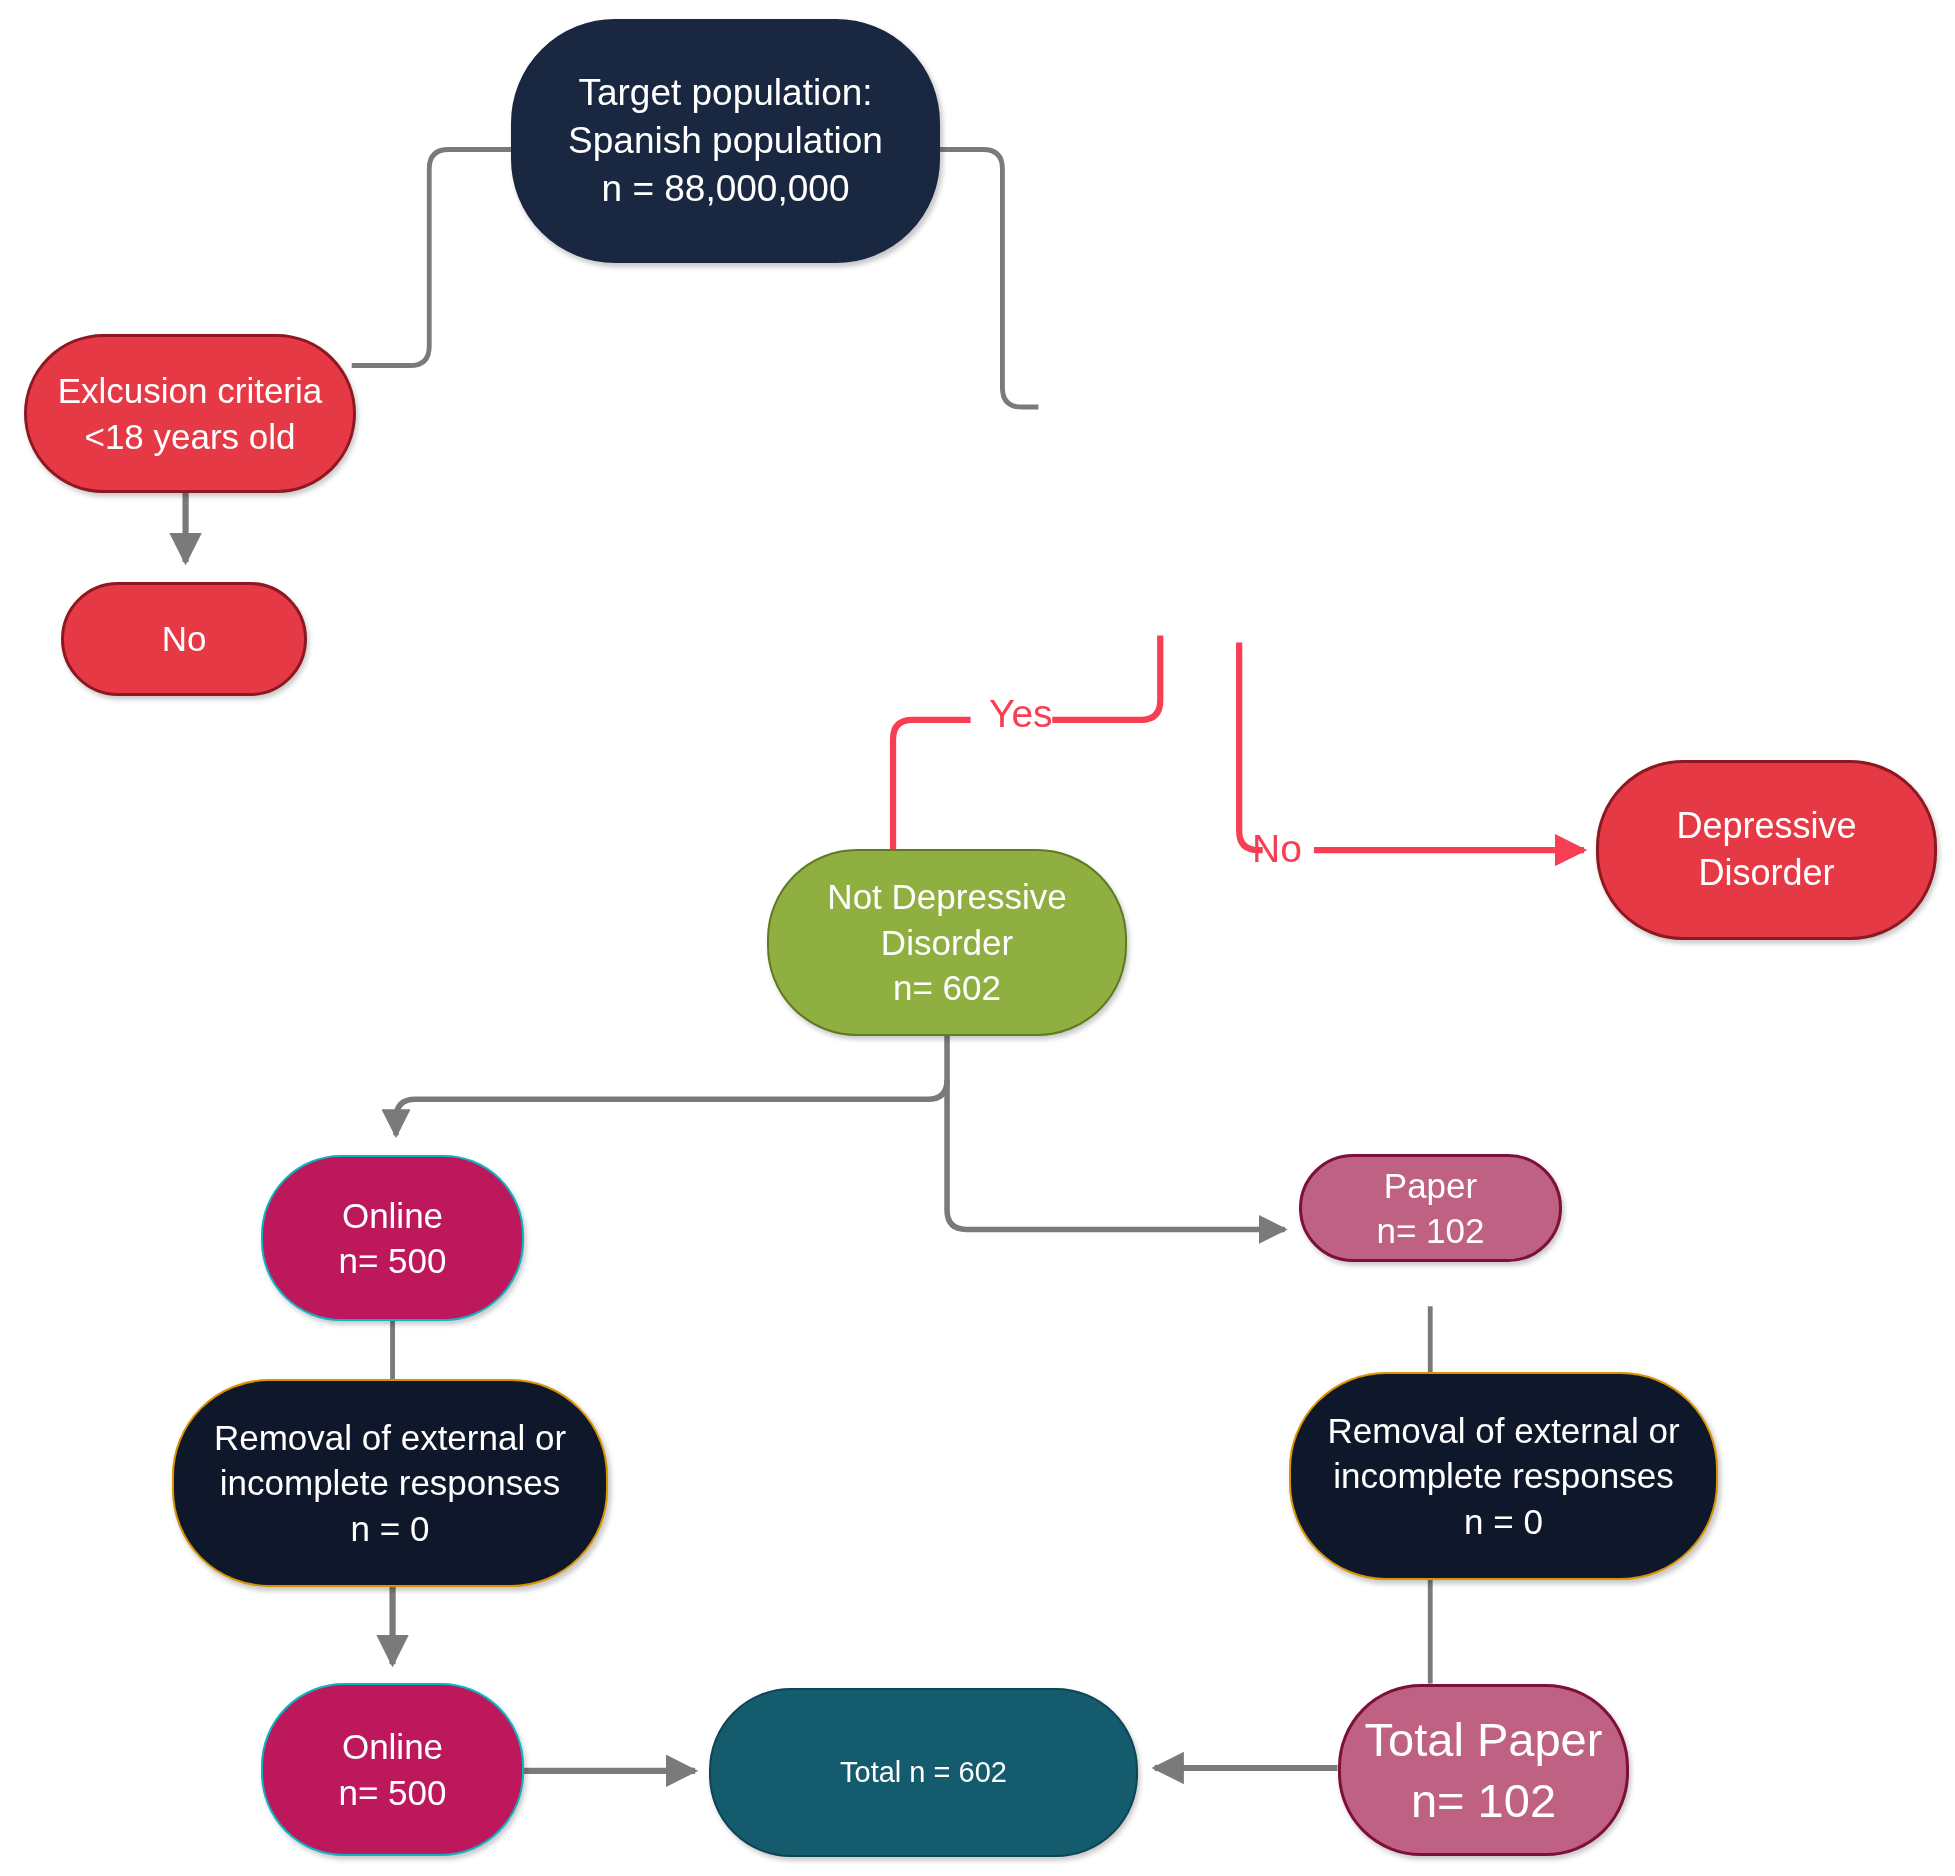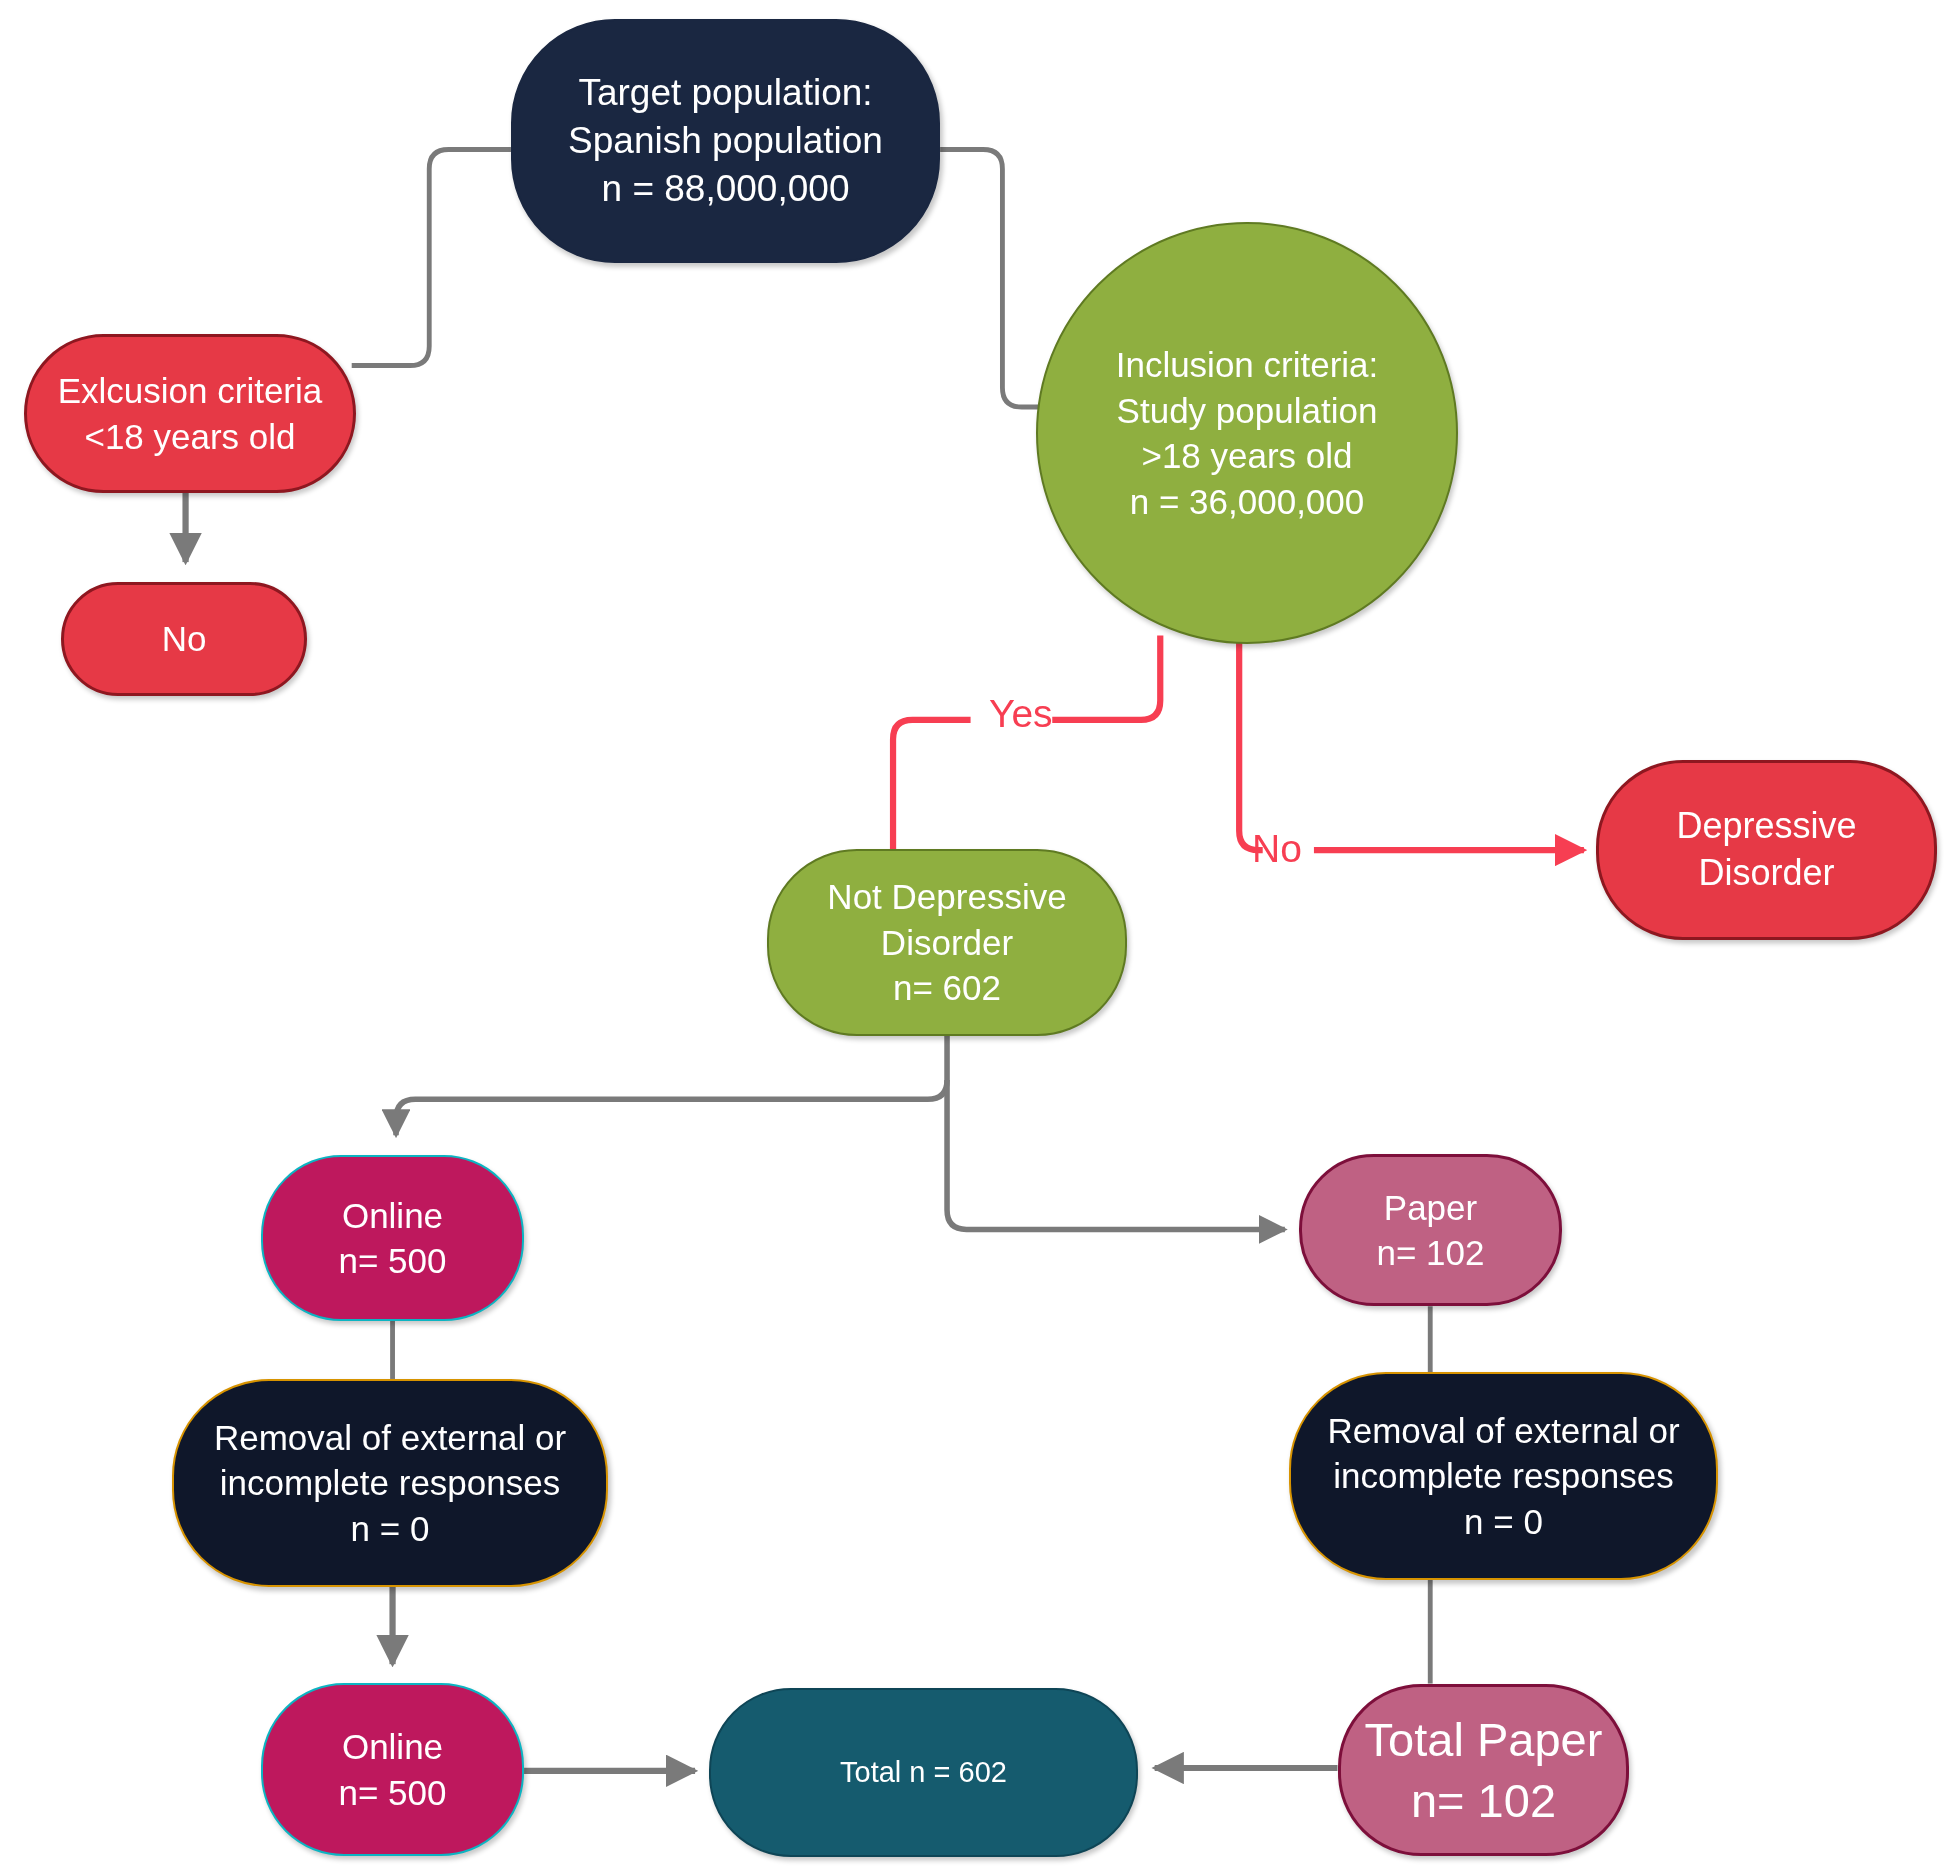--- a/index.html
+++ b/index.html
@@ -49,21 +49,21 @@
   .n-teal   { background: #155b6e; border: 2.1px solid #0e4556; }
 
   
   #node-target      { left: 511px;  top: 19.4px;   width: 429px;  height: 244px;  border-radius: 104px; font-size: 37px; }
   #node-exclusion   { left: 24px;   top: 334px;  width: 332px;  height: 159px;  border-radius: 80px; font-size: 35px; }
   #node-no          { left: 61px;   top: 582px;  width: 246px;  height: 114px;  border-radius: 57px;  font-size: 35px; }
   #node-inclusion   { left: 1036px; top: 222px;  width: 422px;  height: 422px;  border-radius: 50%;   font-size: 35px; }
   #node-depressive  { left: 1596px; top: 760px; width: 341px;  height: 180px;  border-radius: 87px; font-size: 36px; }
   #node-notdepr     { left: 767px; top: 849px; width: 360px;  height: 187px;  border-radius: 90px; font-size: 35px; }
   #node-online1     { left: 261px;  top: 1155px; width: 263px;  height: 166px;  border-radius: 80px; font-size: 35px; }
-  #node-paper       { left: 1299px; top: 1154px; width: 263px;  height: 152px;  border-radius: 75px; font-size: 35px; }
+  #node-paper       { left: 1299px; top: 1154px; width: 263px;  height: 108px;  border-radius: 75px; font-size: 35px; }
   #node-removal-l   { left: 172px;  top: 1379px; width: 436px;  height: 208px;  border-radius: 97px; font-size: 35px; }
   #node-removal-r   { left: 1289px; top: 1372px; width: 429px;  height: 208px;  border-radius: 97px; font-size: 35px; }
   #node-online2     { left: 261px;  top: 1683px; width: 263px;  height: 173px;  border-radius: 83px; font-size: 35px; }
   #node-total       { left: 709px; top: 1688px; width: 429px;  height: 169px;  border-radius: 82px; font-size: 29px; }
   #node-totalpaper  { left: 1338px; top: 1684px; width: 291px;  height: 172px;  border-radius: 83px; font-size: 47px; }
 
   .edge-label {
     position: absolute;
     color: #f73e52;
     font-size: 39px;
@@ -125,26 +125,20 @@
 
   <div class="node n-red" id="node-exclusion">
     <span class="ln">Exlcusion criteria</span>
     <span class="ln">&lt;18 years old</span>
   </div>
 
   <div class="node n-red" id="node-no">
     <span class="ln">No</span>
   </div>
 
-  <div class="node n-green" id="node-inclusion">
-    <span class="ln">Inclusion criteria:</span>
-    <span class="ln">Study population</span>
-    <span class="ln">&gt;18 years old</span>
-    <span class="ln">n = 36,000,000</span>
-  </div>
 
   <div class="node n-red" id="node-depressive">
     <span class="ln">Depressive</span>
     <span class="ln">Disorder</span>
   </div>
 
   <div class="node n-green" id="node-notdepr">
     <span class="ln">Not Depressive</span>
     <span class="ln">Disorder</span>
     <span class="ln">n= 602</span>

